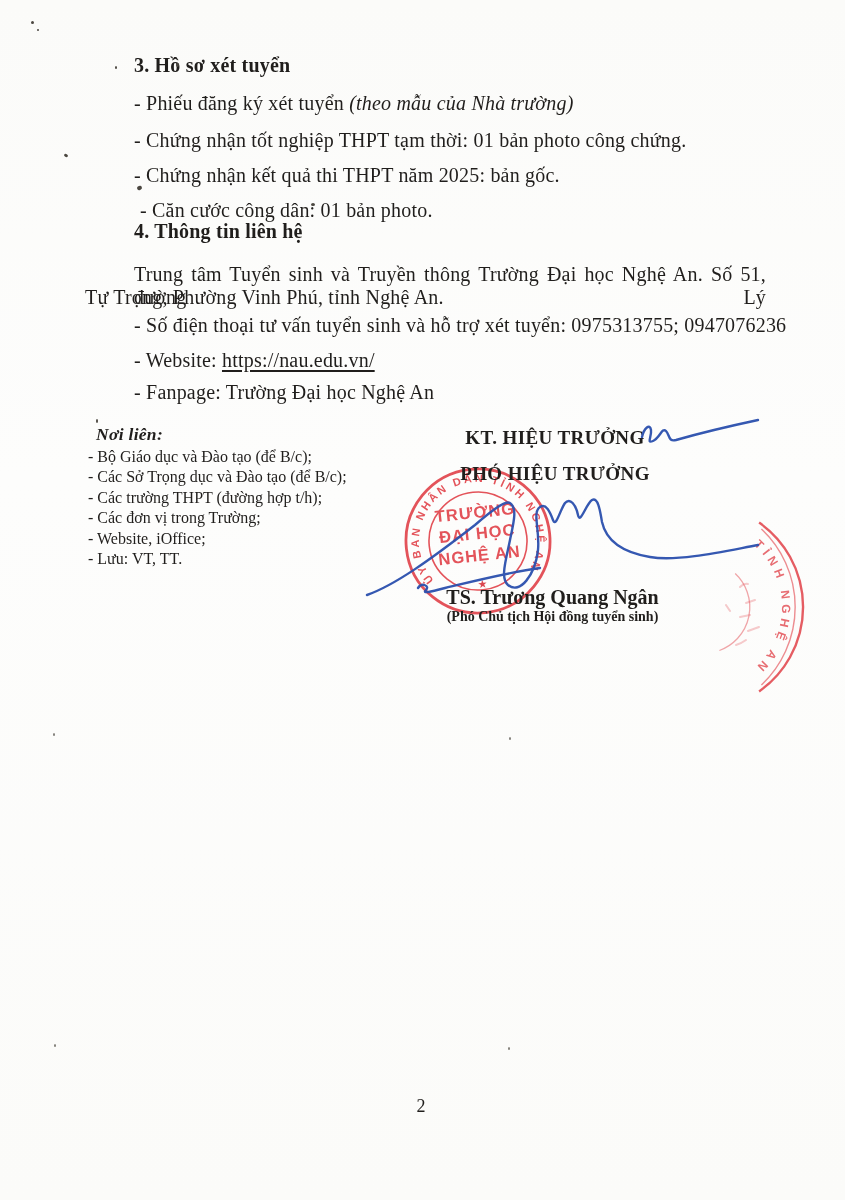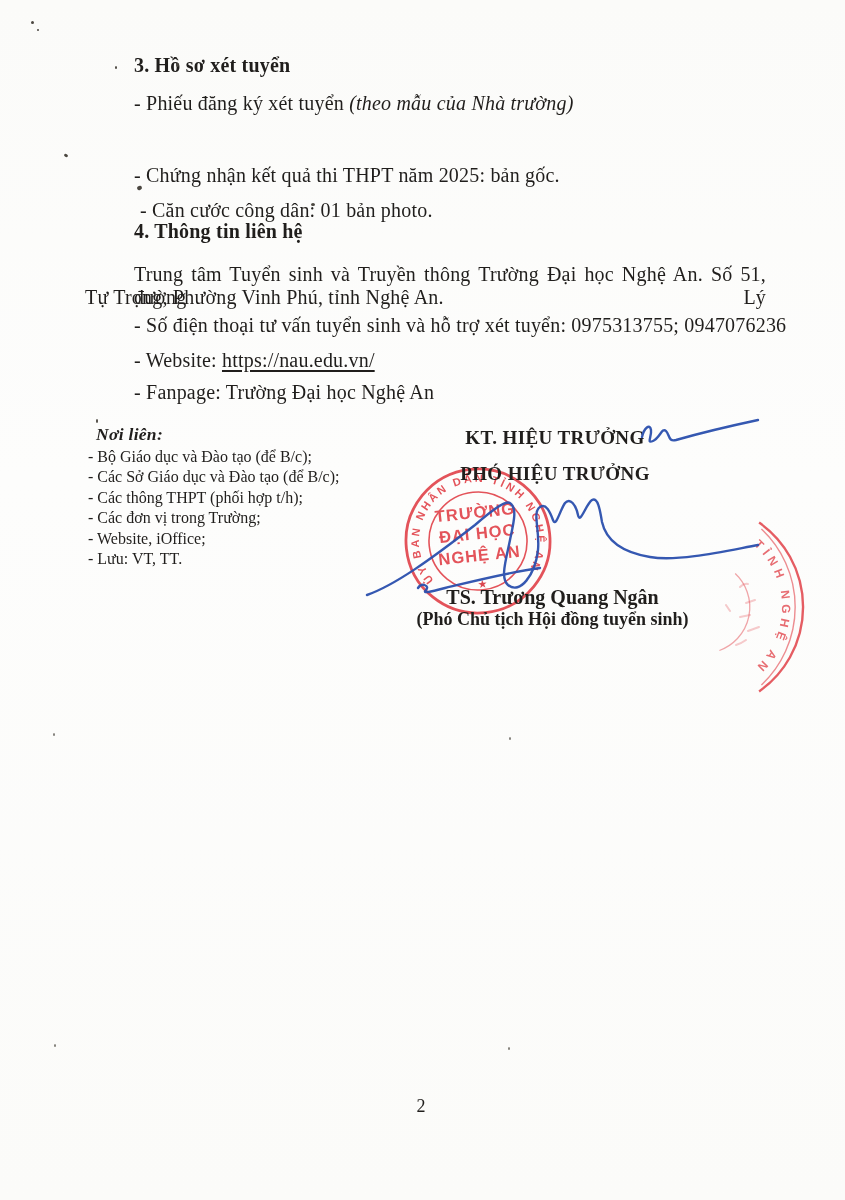--- a/index.html
+++ b/index.html
@@ -14,54 +14,55 @@
   .abs{position:absolute;white-space:nowrap;}
   .body-line{font-size:20px;letter-spacing:.2px;}
   .bold{font-weight:bold;}
   .ital{font-style:italic;}
   .addr1{width:632px;text-align:justify;text-align-last:justify;white-space:normal;margin-top:12px;}
   .recip{font-size:16px;line-height:20.5px;}
   .recip-head{font-size:17.5px;font-weight:bold;font-style:italic;letter-spacing:.3px;}
   .sig-title{font-size:19px;font-weight:bold;letter-spacing:.4px;}
   .center-block{text-align:center;}
   .name-line{font-size:20px;font-weight:bold;}
-  .role-line{font-size:18px;font-weight:bold;}
+  .role-line{font-size:14px;font-weight:bold;}
   .pagenum{font-size:18px;}
   .url{text-decoration:underline;text-underline-offset:3px;}
   .speck{position:absolute;background:#4b4740;border-radius:50%;}
   svg{position:absolute;pointer-events:none;}
   svg text{font-family:"Liberation Sans", sans-serif;}
 </style>
 </head>
 <body>
 
 <div class="page">
 
   <div class="abs body-line bold" style="left:134px;top:54px;">3. Hồ sơ xét tuyển</div>
 
   <div class="abs body-line" style="left:134px;top:92px;"><span>- Phiếu đăng ký xét tuyển </span><span class="ital">(theo mẫu của Nhà trường)</span></div>
 
+  <div class="abs body-line" style="left:134px;top:129px;">- Chứng nhận tốt nghiệp THPT tạm thời: 01 bản photo công chứng.</div>
   <div class="abs body-line" style="left:134px;top:164px;">- Chứng nhận kết quả thi THPT năm 2025: bản gốc.</div>
   <div class="abs body-line" style="left:140px;top:199px;">- Căn cước công dân: 01 bản photo.</div>
 
   <div class="abs body-line bold" style="left:134px;top:220px;">4. Thông tin liên hệ</div>
 
   <div class="abs body-line addr1" style="left:134px;top:251px;">Trung tâm Tuyển sinh và Truyền thông Trường Đại học Nghệ An. Số 51, đường Lý</div>
   <div class="abs body-line" style="left:85px;top:286px;">Tự Trọng, Phường Vinh Phú, tỉnh Nghệ An.</div>
 
   <div class="abs body-line" style="left:134px;top:314px;">- Số điện thoại tư vấn tuyển sinh và hỗ trợ xét tuyển: 0975313755; 0947076236</div>
 
   <div class="abs body-line" style="left:134px;top:349px;"><span>- Website: </span><span class="url">https://nau.edu.vn/</span></div>
 
   <div class="abs body-line" style="left:134px;top:381px;">- Fanpage: Trường Đại học Nghệ An</div>
 
   <div class="abs recip-head" style="left:96px;top:424px;">Nơi liên:</div>
   <div class="abs recip" style="left:88px;top:447px;">- Bộ Giáo dục và Đào tạo (để B/c);</div>
-  <div class="abs recip" style="left:88px;top:467px;">- Các Sở Giáo dục và Đào tạo (để B/c);</div>
-  <div class="abs recip" style="left:88px;top:488px;">- Các thông THPT (phối hợp t/h);</div>
+  <div class="abs recip" style="left:88px;top:467px;">- Các Sở Trọng dục và Đào tạo (để B/c);</div>
+  <div class="abs recip" style="left:88px;top:488px;">- Các trường THPT (đường hợp t/h);</div>
   <div class="abs recip" style="left:88px;top:508px;">- Các đơn vị trong Trường;</div>
   <div class="abs recip" style="left:88px;top:529px;">- Website, iOffice;</div>
   <div class="abs recip" style="left:88px;top:549px;">- Lưu: VT, TT.</div>
 
   <div class="abs center-block" style="left:420px;top:427px;width:270px;z-index:2;">
     <div class="sig-title">KT. HIỆU TRƯỞNG</div>
     <div class="sig-title" style="margin-top:14px;">PHÓ HIỆU TRƯỞNG</div>
   </div>
 
   <svg style="left:400px;top:460px;z-index:1;" width="160" height="166" viewBox="0 0 160 166">

